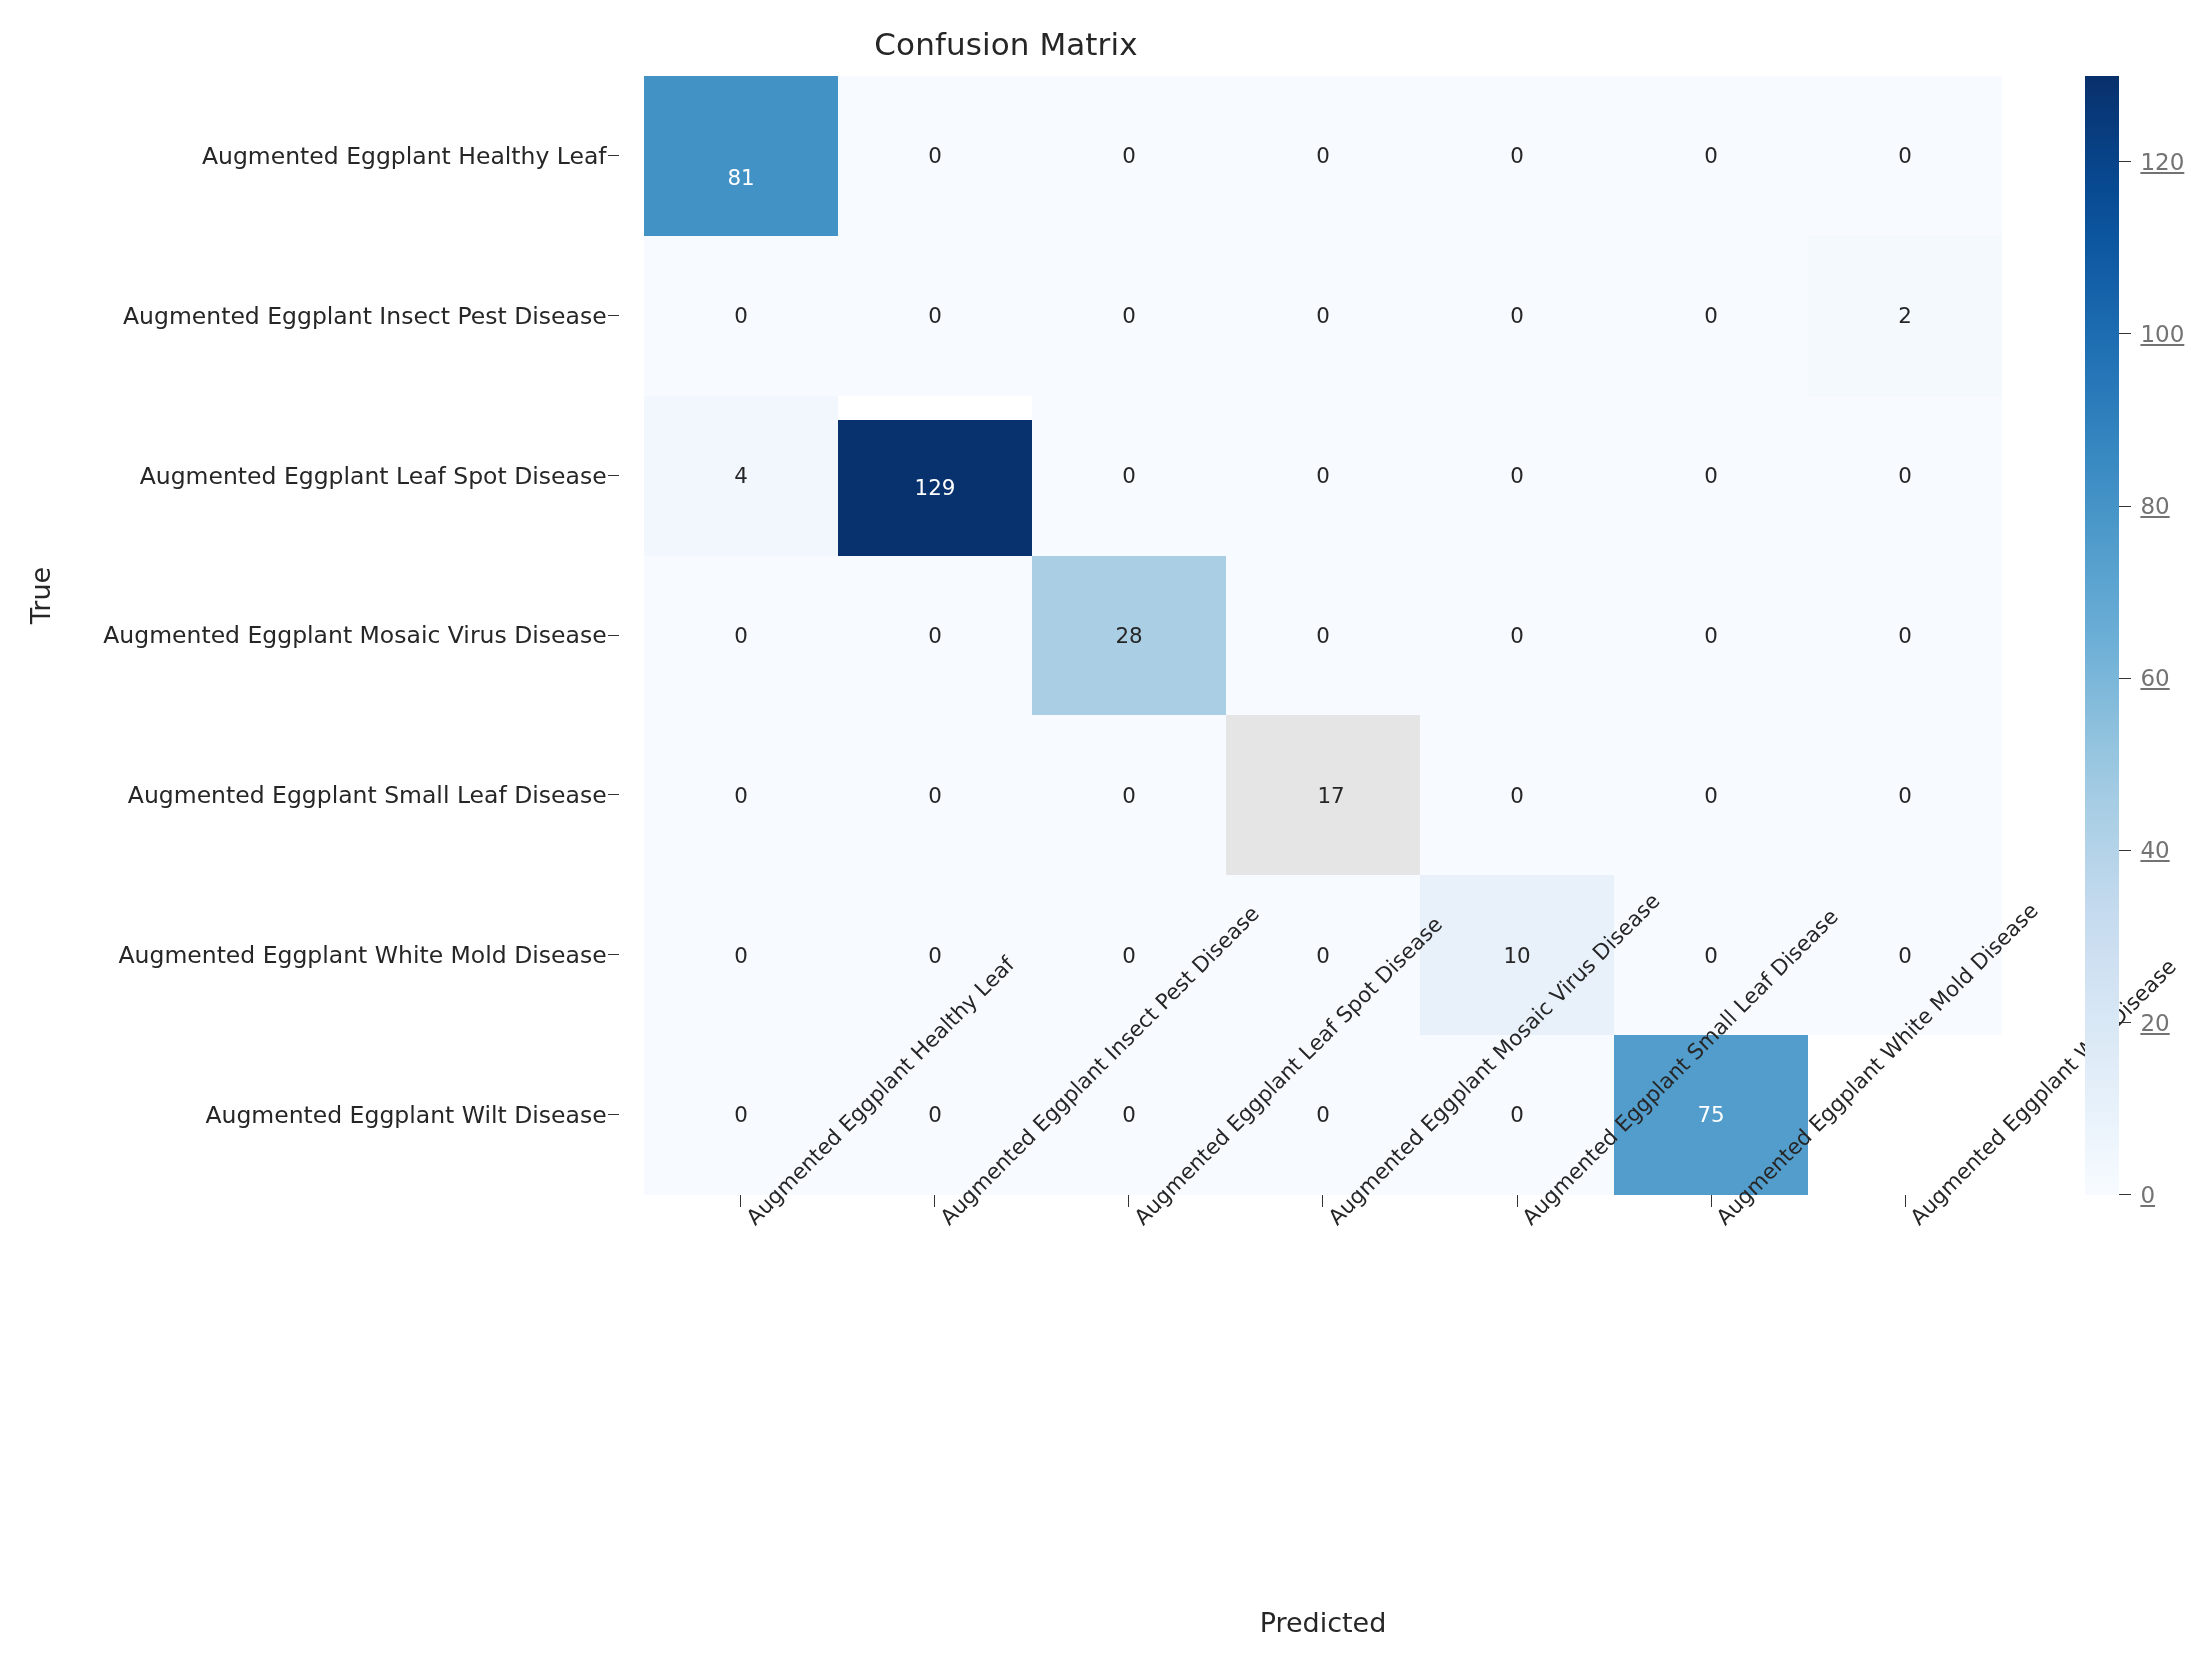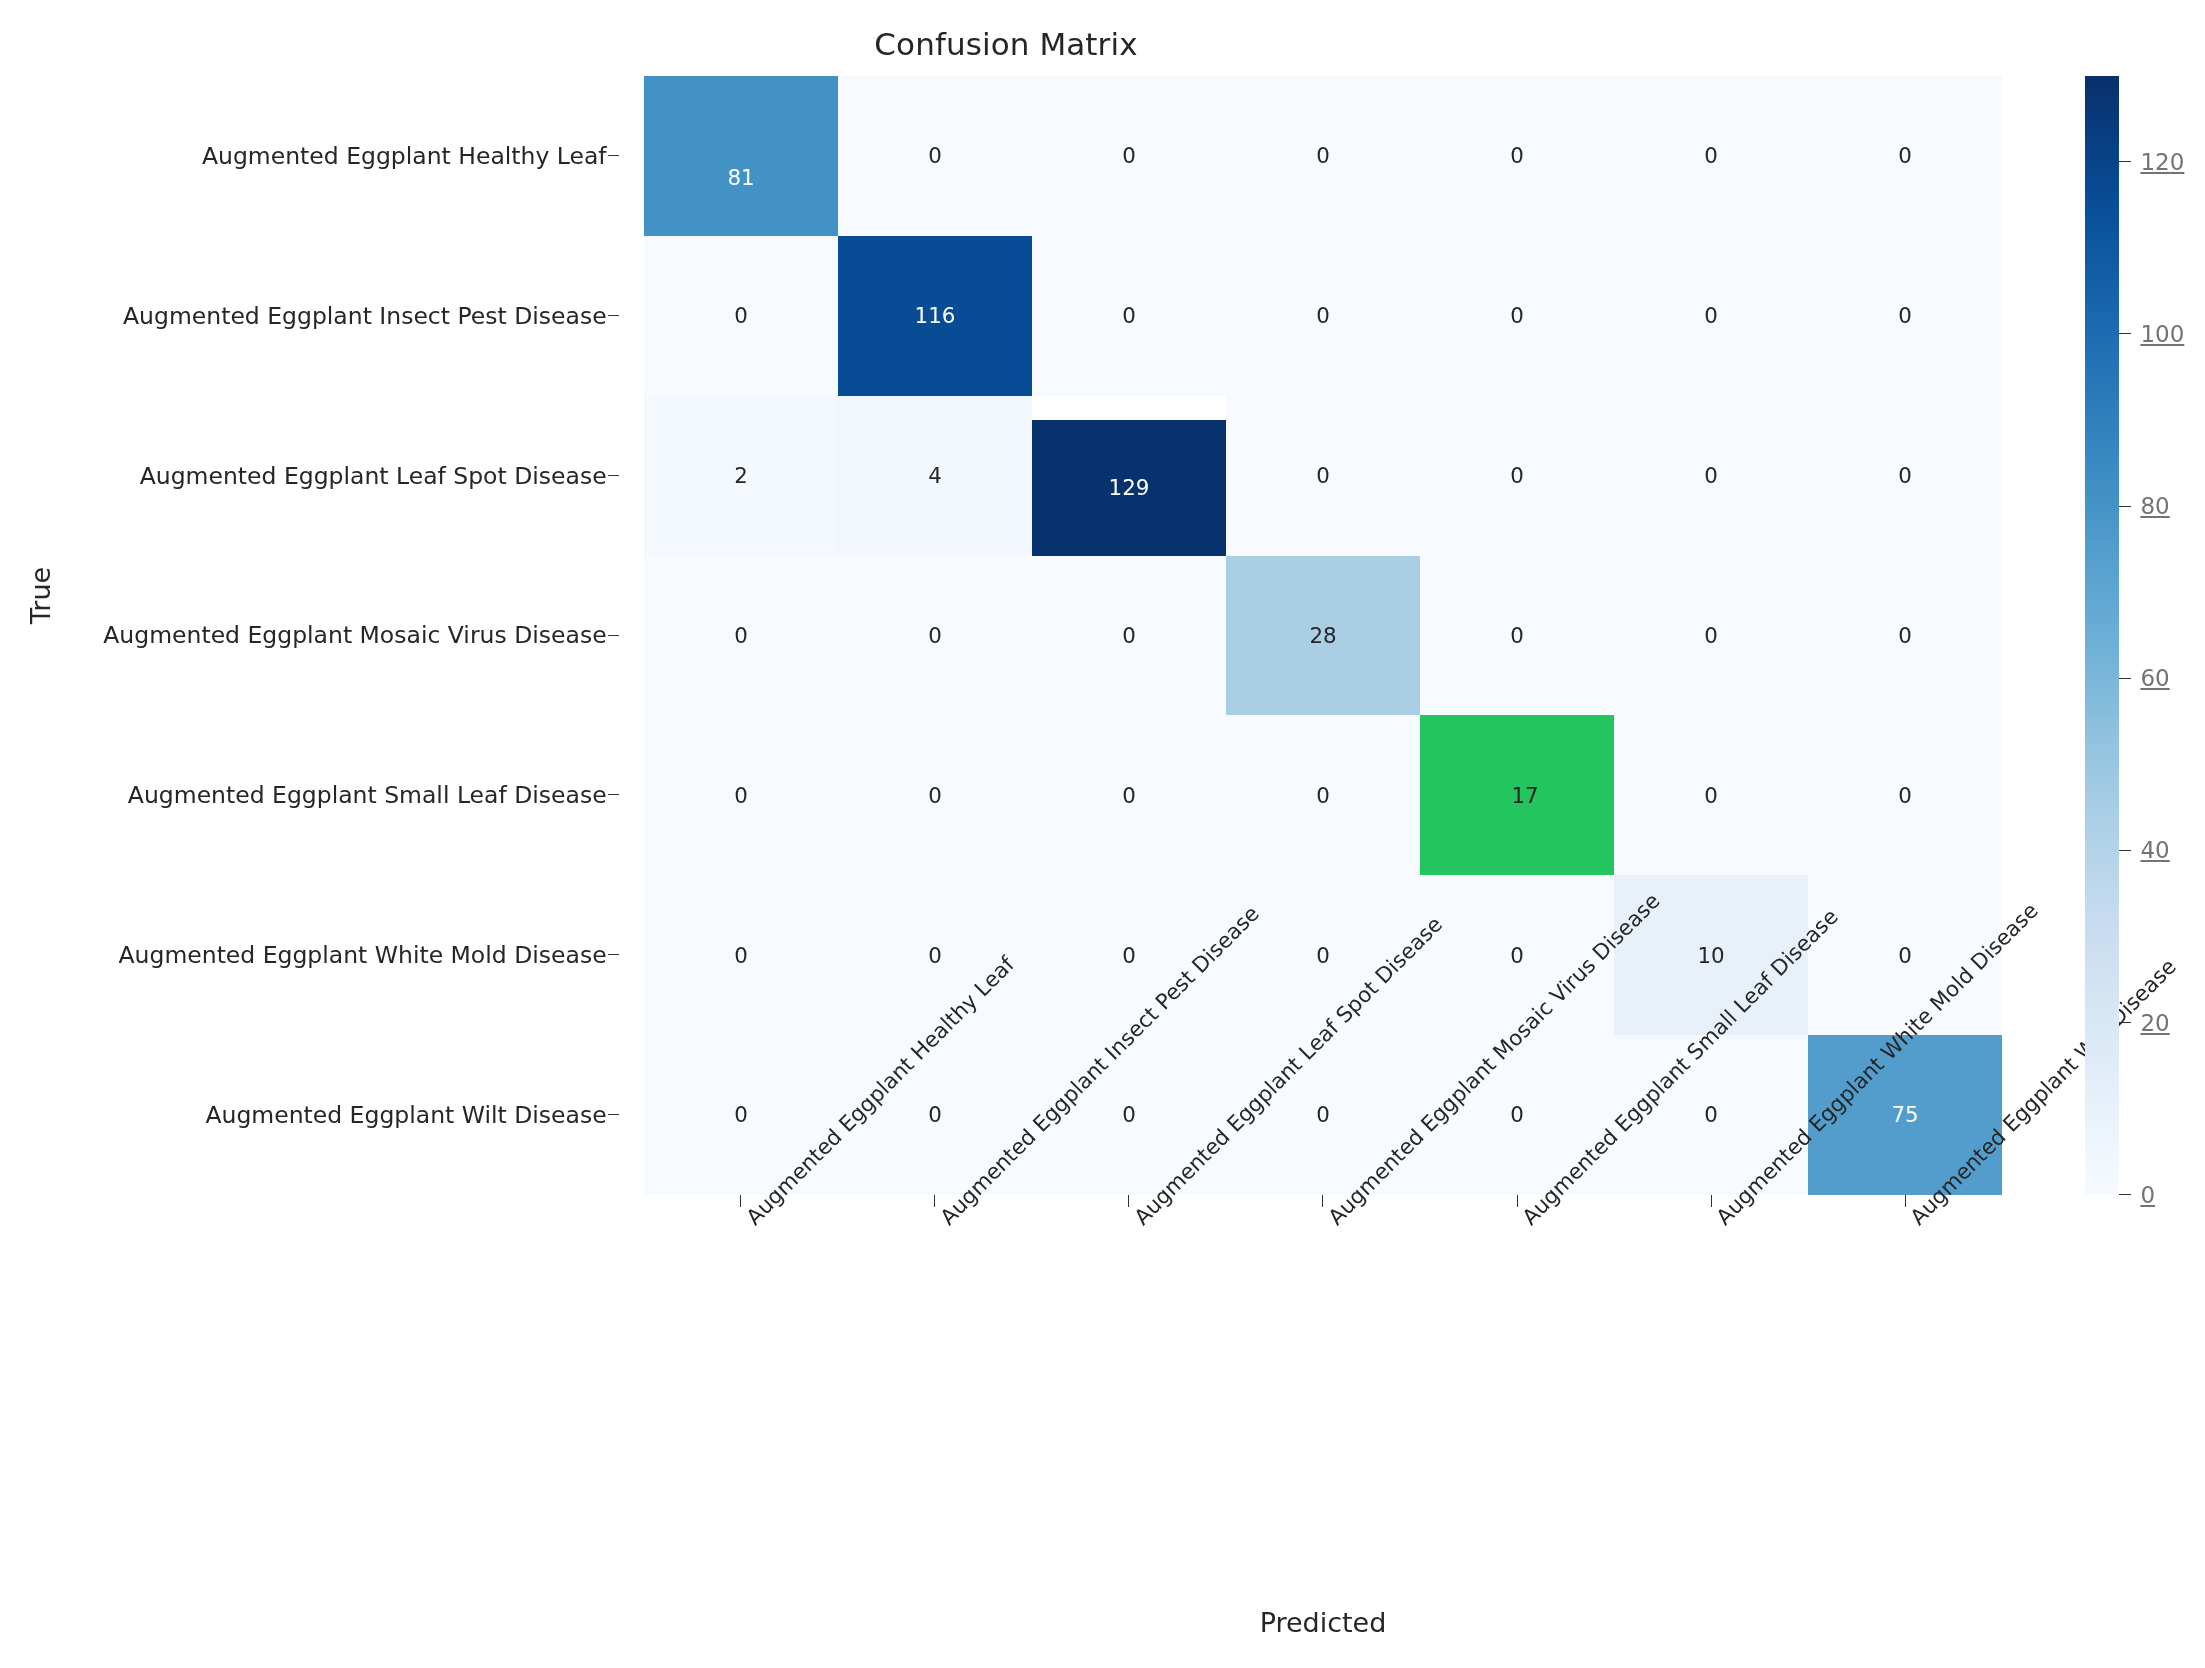--- a/index.html
+++ b/index.html
@@ -112,23 +112,20 @@
       </div>
       <div class="cell" style="background: rgb(247, 251, 255);">
         <span class="cell-value" style="color: rgb(38, 38, 38);">0</span>
       </div>
       <div class="cell" style="background: rgb(247, 251, 255);">
         <span class="cell-value" style="color: rgb(38, 38, 38);">0</span>
       </div>
       <div class="cell" style="background: rgb(247, 251, 255);">
         <span class="cell-value" style="color: rgb(38, 38, 38);">0</span>
       </div>
-      <div class="cell" style="background: rgb(8, 76, 149);">
-        <span class="cell-value" style="color: rgb(255, 255, 255);">116</span>
-      </div>
       <div class="cell" style="background: rgb(247, 251, 255);">
         <span class="cell-value" style="color: rgb(38, 38, 38);">0</span>
       </div>
       <div class="cell" style="background: rgb(247, 251, 255);">
         <span class="cell-value" style="color: rgb(38, 38, 38);">0</span>
       </div>
       <div class="cell" style="background: rgb(247, 251, 255);">
         <span class="cell-value" style="color: rgb(38, 38, 38);">0</span>
       </div>
       <div class="cell" style="background: rgb(247, 251, 255);">
@@ -184,21 +181,21 @@
       </div>
       <div class="cell" style="background: rgb(247, 251, 255);">
         <span class="cell-value" style="color: rgb(38, 38, 38);">0</span>
       </div>
       <div class="cell" style="background: rgb(247, 251, 255);">
         <span class="cell-value" style="color: rgb(38, 38, 38);">0</span>
       </div>
       <div class="cell" style="background: rgb(247, 251, 255);">
         <span class="cell-value" style="color: rgb(38, 38, 38);">0</span>
       </div>
-      <div class="cell" style="background: #22c55e; padding-left: 16px;">
+      <div class="cell" style="background: #e5e5e5; padding-left: 16px;">
         <span class="cell-value" style="color: rgb(38, 38, 38);">17</span>
       </div>
       <div class="cell" style="background: rgb(247, 251, 255);">
         <span class="cell-value" style="color: rgb(38, 38, 38);">0</span>
       </div>
       <div class="cell" style="background: rgb(247, 251, 255);">
         <span class="cell-value" style="color: rgb(38, 38, 38);">0</span>
       </div>
       <div class="cell" style="background: rgb(247, 251, 255);">
         <span class="cell-value" style="color: rgb(38, 38, 38);">0</span>

